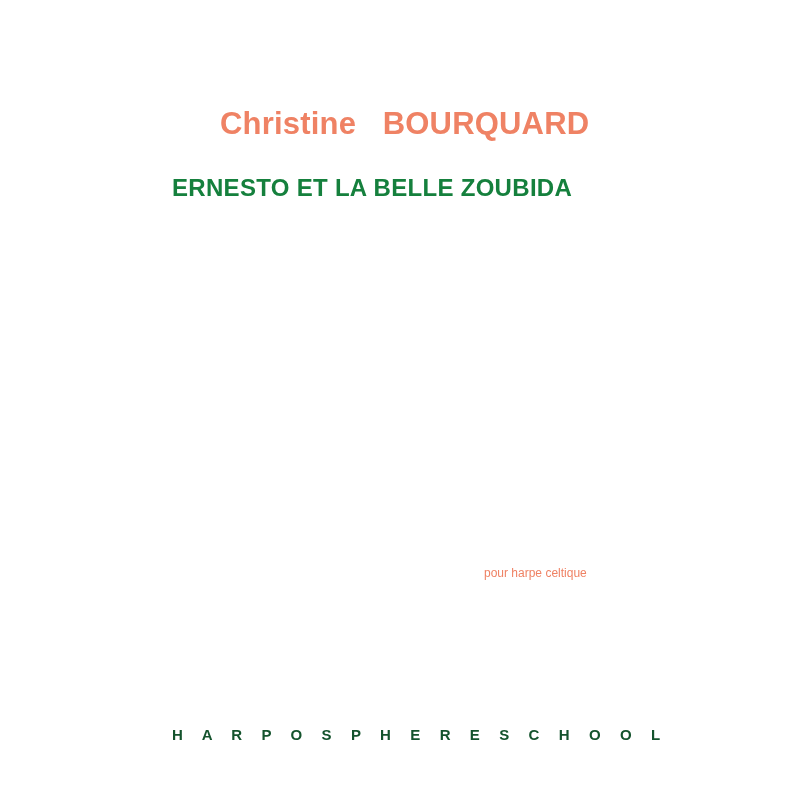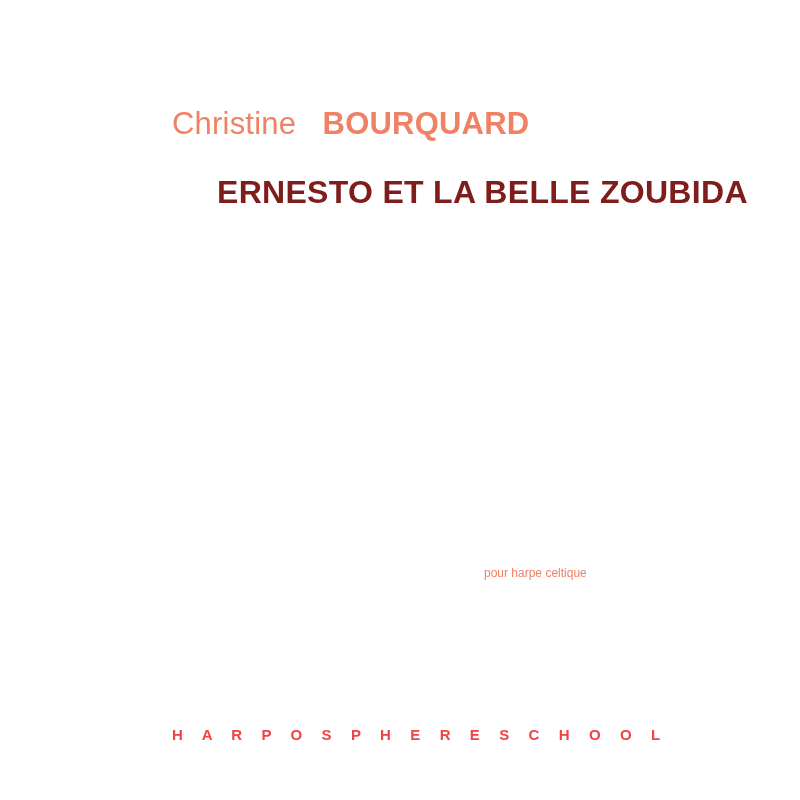--- a/index.html
+++ b/index.html
@@ -22,54 +22,54 @@
   .composer {
     position: absolute;
     left: 172px;
     top: 106px;
     font-size: 31px;
     letter-spacing: 0.2px;
     color: #ef8264;
     white-space: nowrap;
   }
   .composer .first {
-    font-weight: 400;
+    font-weight: 700;
+    margin-left: 48px;
   }
   .composer .last {
     font-weight: 700;
     margin-top: 48px;
   }
   .work-title {
     position: absolute;
     left: 172px;
     top: 174px;
-    font-size: 32px;
+    font-size: 24px;
     font-weight: 700;
     letter-spacing: 0.3px;
-    color: #7f1d1d;
+    color: #15803d;
     white-space: nowrap;
-    margin-left: 45px;
   }
   .instrument {
     position: absolute;
     left: 484px;
     top: 566px;
     font-size: 12px;
     font-weight: 400;
     color: #ef8264;
     white-space: nowrap;
   }
   .publisher {
     position: absolute;
     left: 172px;
     top: 726px;
     font-size: 15px;
     font-weight: 700;
     letter-spacing: 7.6px;
-    color: #ef4444;
+    color: #14532d;
     white-space: nowrap;
   }
 </style>
 </head>
 <body>
 
 <div class="page">
 
   <div class="composer">
     <span class="first">Christine</span>

